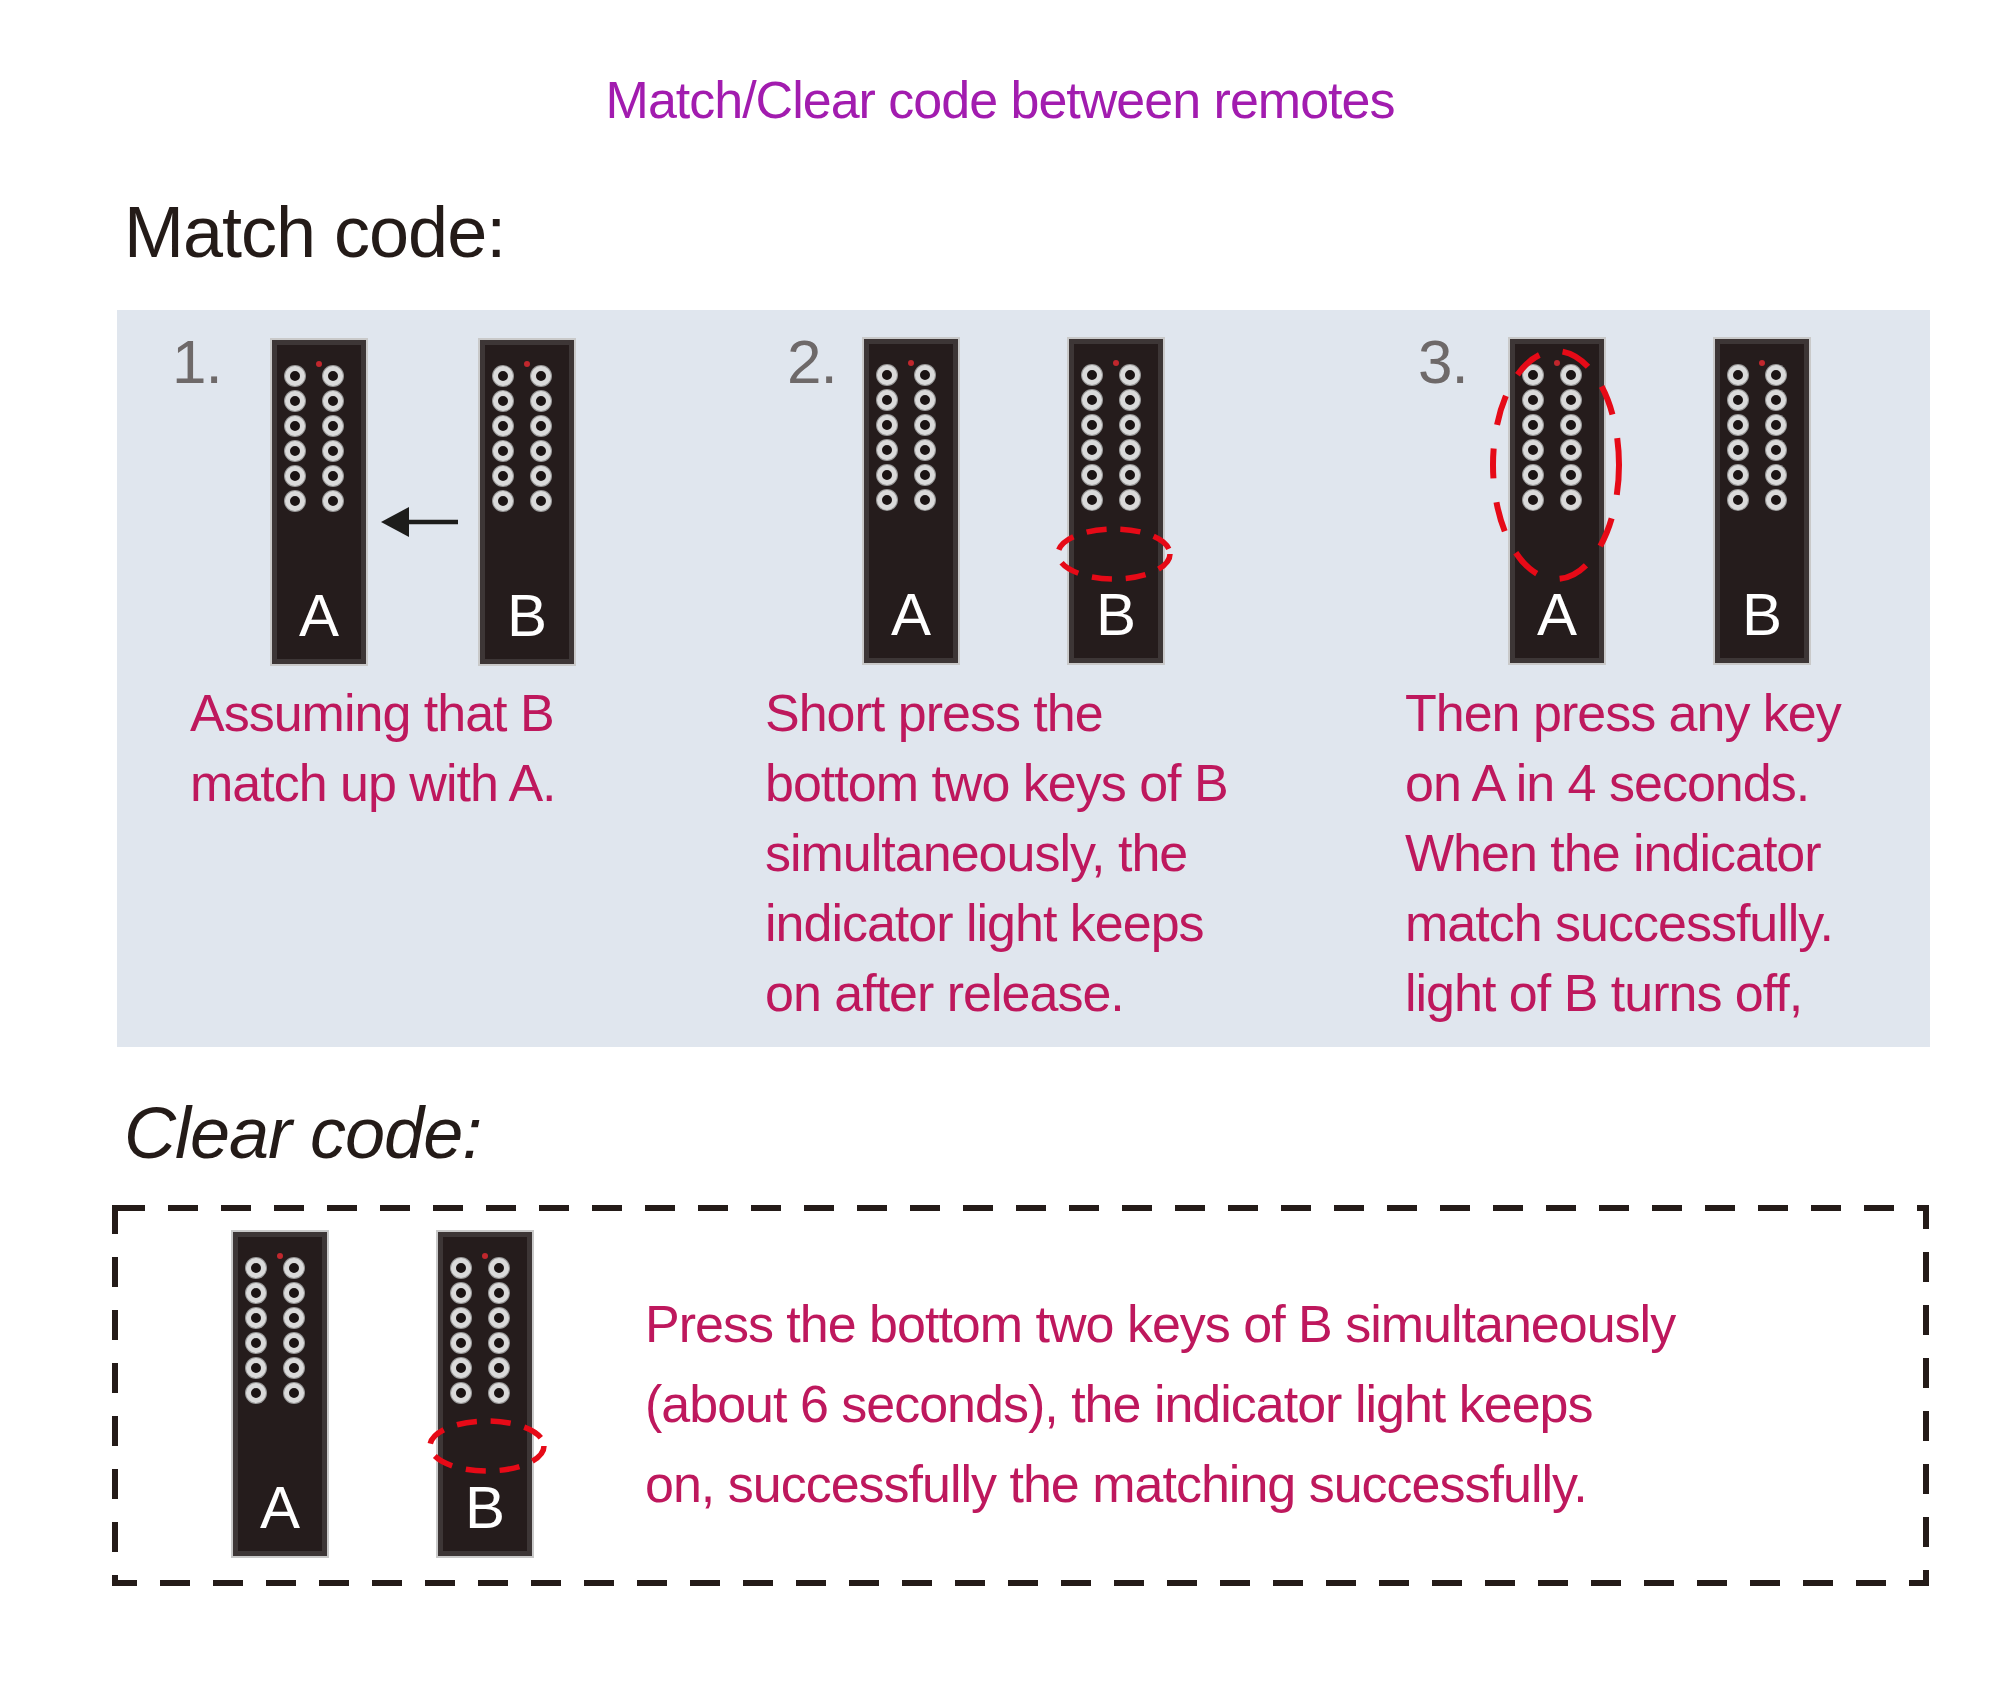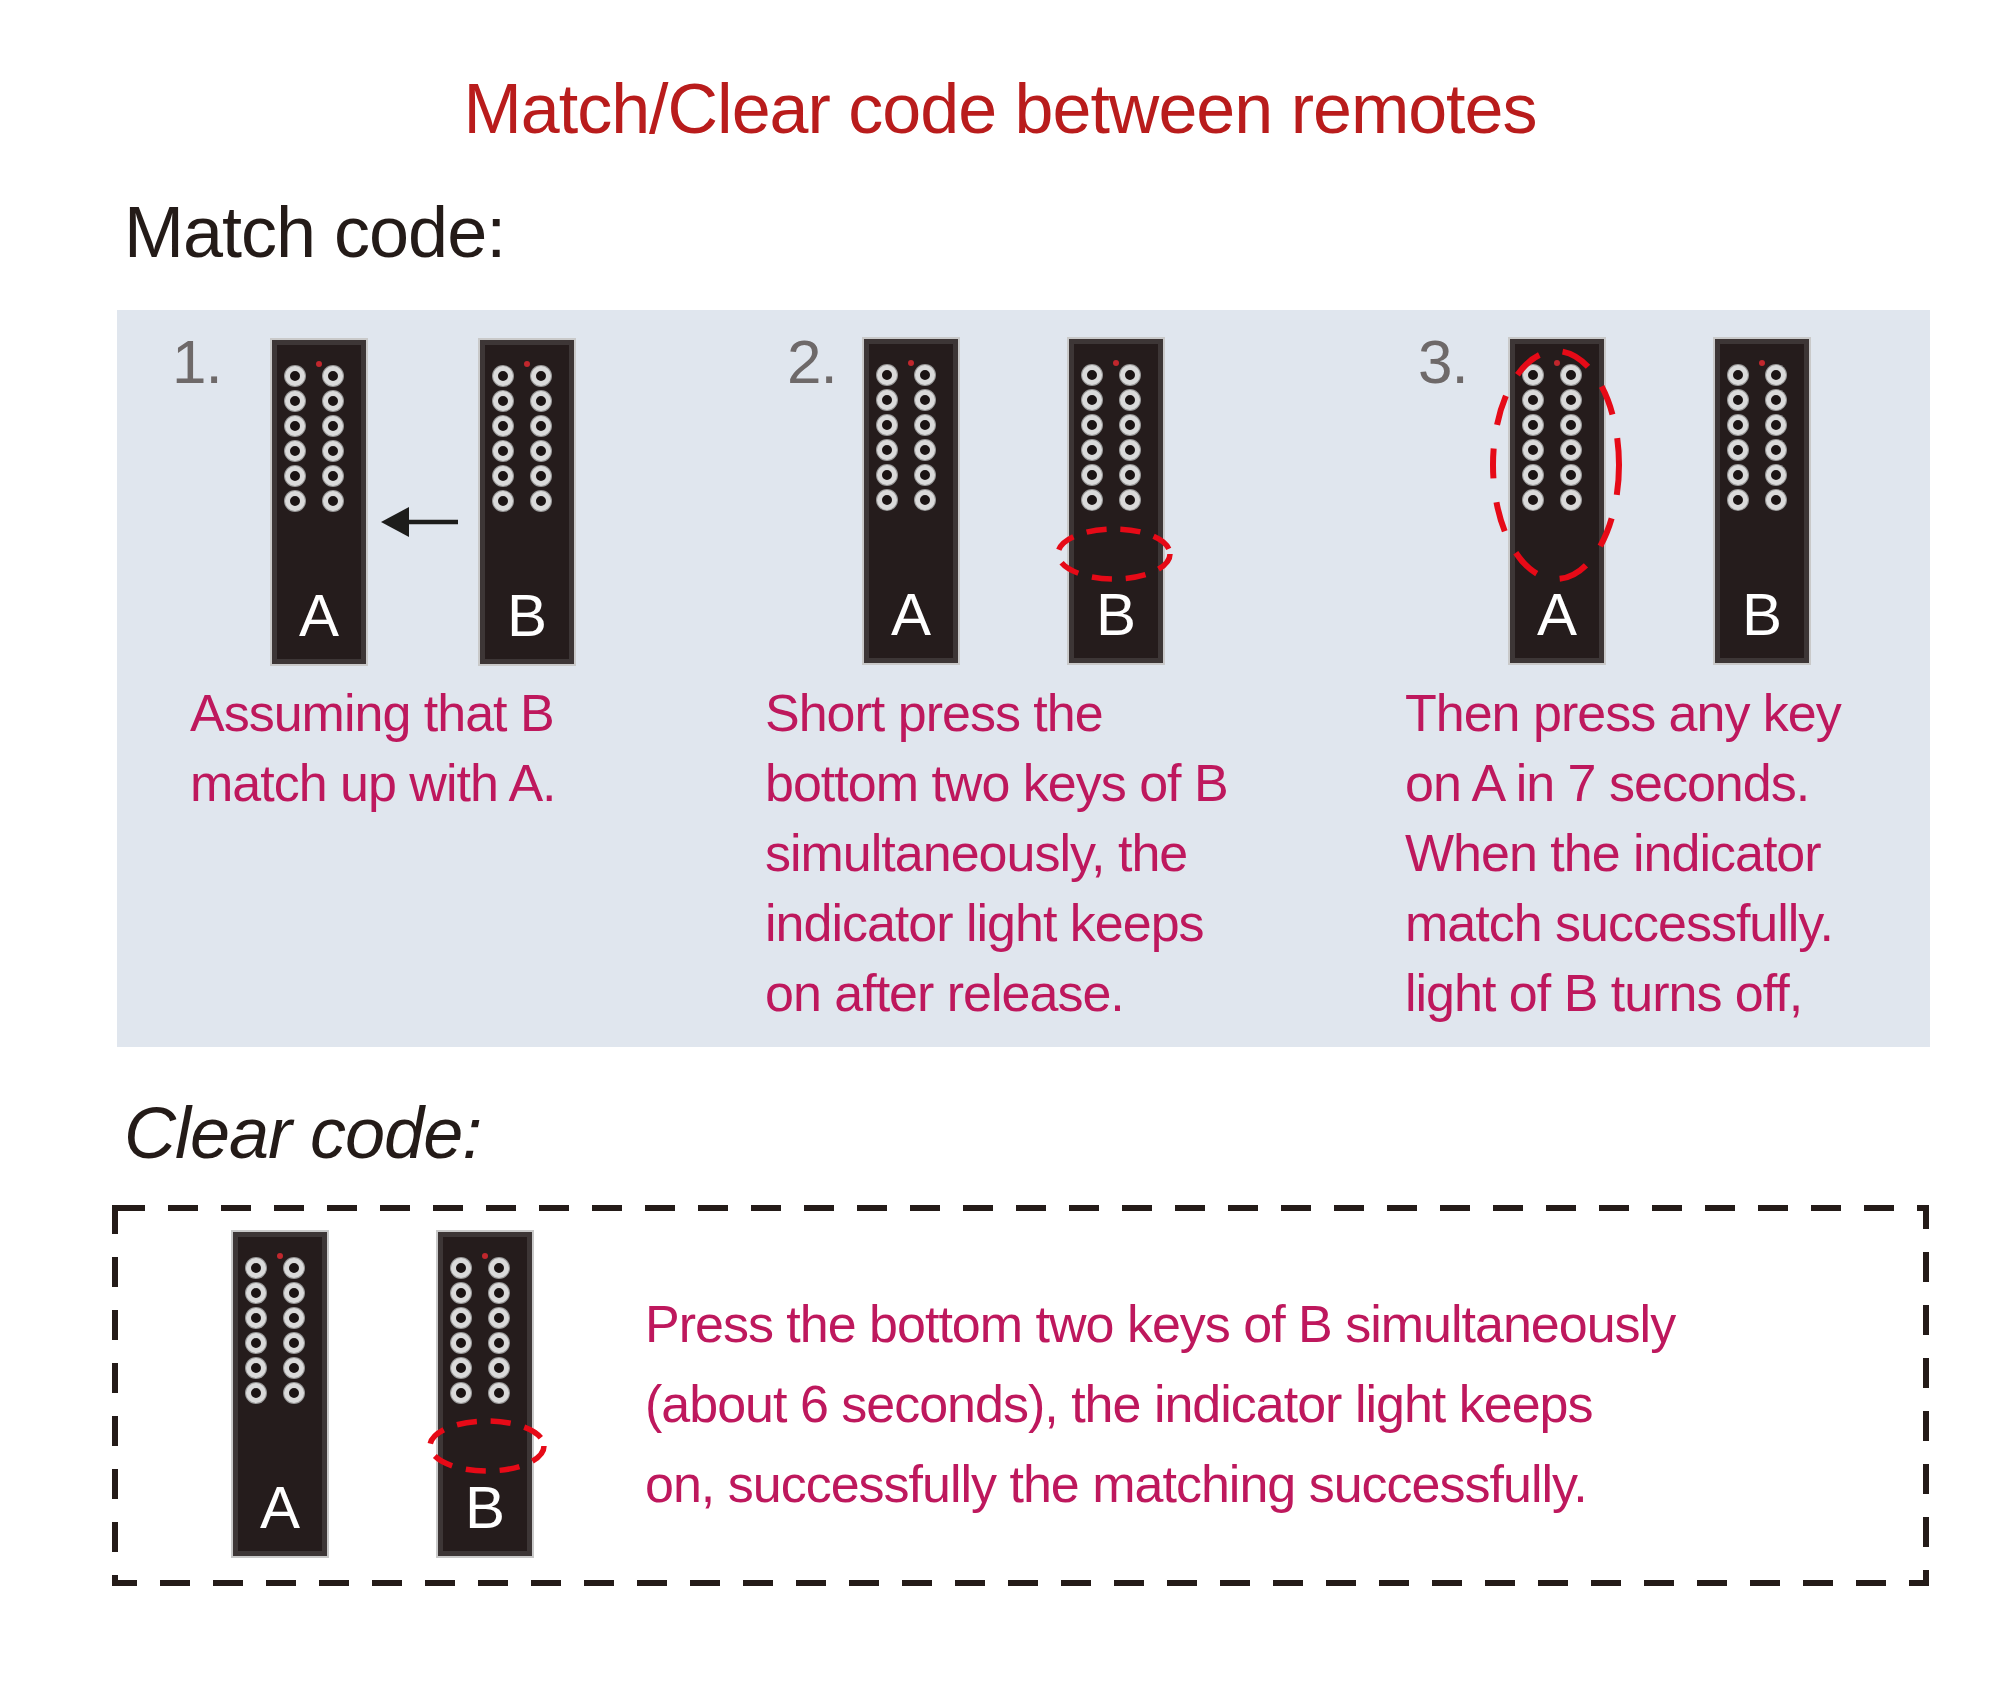--- a/index.html
+++ b/index.html
@@ -5,22 +5,22 @@
   * { margin:0; padding:0; box-sizing:border-box; }
   html,body { background:#ffffff; }
   .canvas {
     position:relative; width:2000px; height:1681px;
     background:#ffffff; overflow:hidden;
     font-family:"Liberation Sans", sans-serif;
     color:#241b18;
   }
   .page-title {
     position:absolute; left:0; right:0; top:74px;
-    text-align:center; font-size:70px; line-height:1;
-    letter-spacing:-1px; color:#b91c1c;
+    text-align:center; font-size:52px; line-height:1;
+    letter-spacing:-1px; color:#a21caf;
   }
   .section-heading {
     position:absolute; font-size:72px; line-height:1;
     letter-spacing:-1px; color:#241b18;
   }
   .heading-match { left:124px; top:196px; }
   .heading-clear { left:124px; top:1097px;font-style:italic; }
 
   .blue-panel {
     position:absolute; left:117px; top:310px;
@@ -197,21 +197,21 @@
         <span class="key"></span>
         <span class="key"></span>
         <span class="key"></span>
         <span class="key"></span>
         <span class="key"></span>
       </div>
     <div class="rlabel">B</div>
   </div>
   <div class="caption" style="left:1405px;top:678px">
     <div>Then press any key</div>
-    <div>on A in 7 seconds.</div>
+    <div>on A in 4 seconds.</div>
     <div>When the indicator</div>
     <div>match successfully.</div>
     <div>light of B turns off,</div>
   </div>
 
   <div class="section-heading heading-clear">Clear code:</div>
 
   <div class="remote" style="left:233px;top:1232px">
     <span class="ind"></span>
     <div class="keys">

